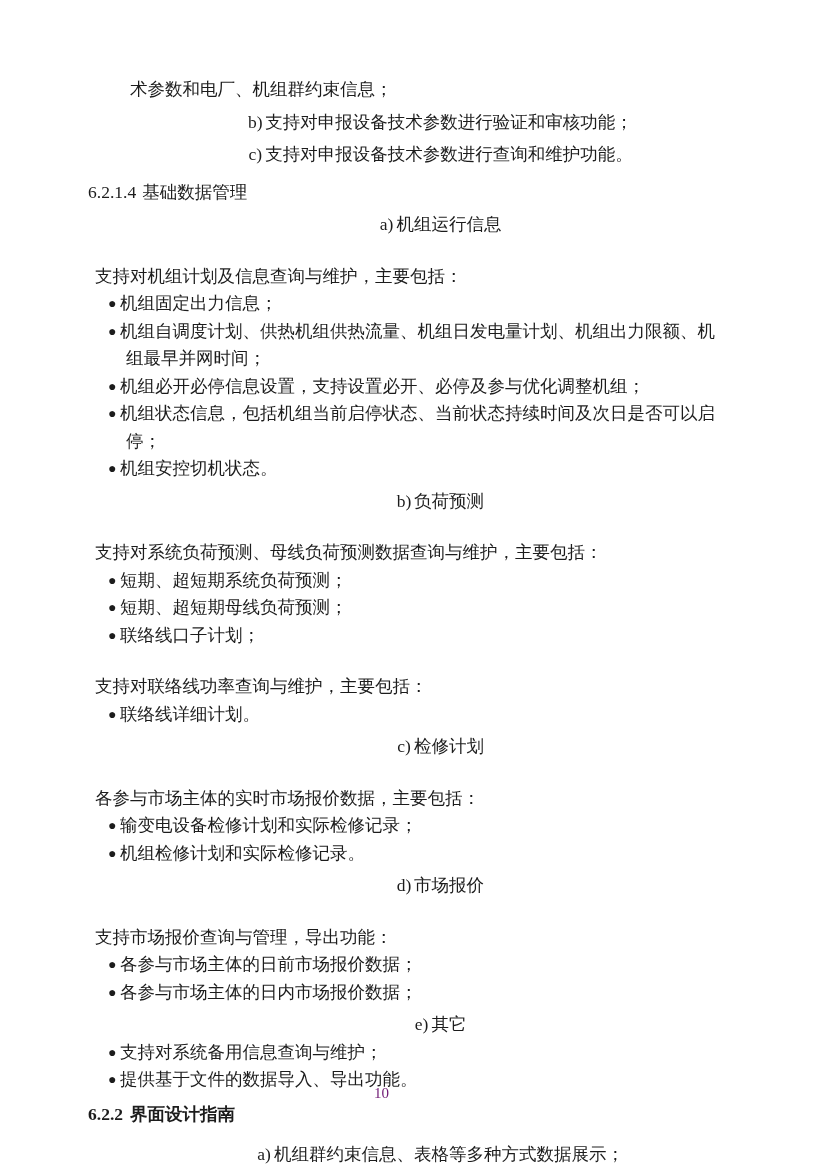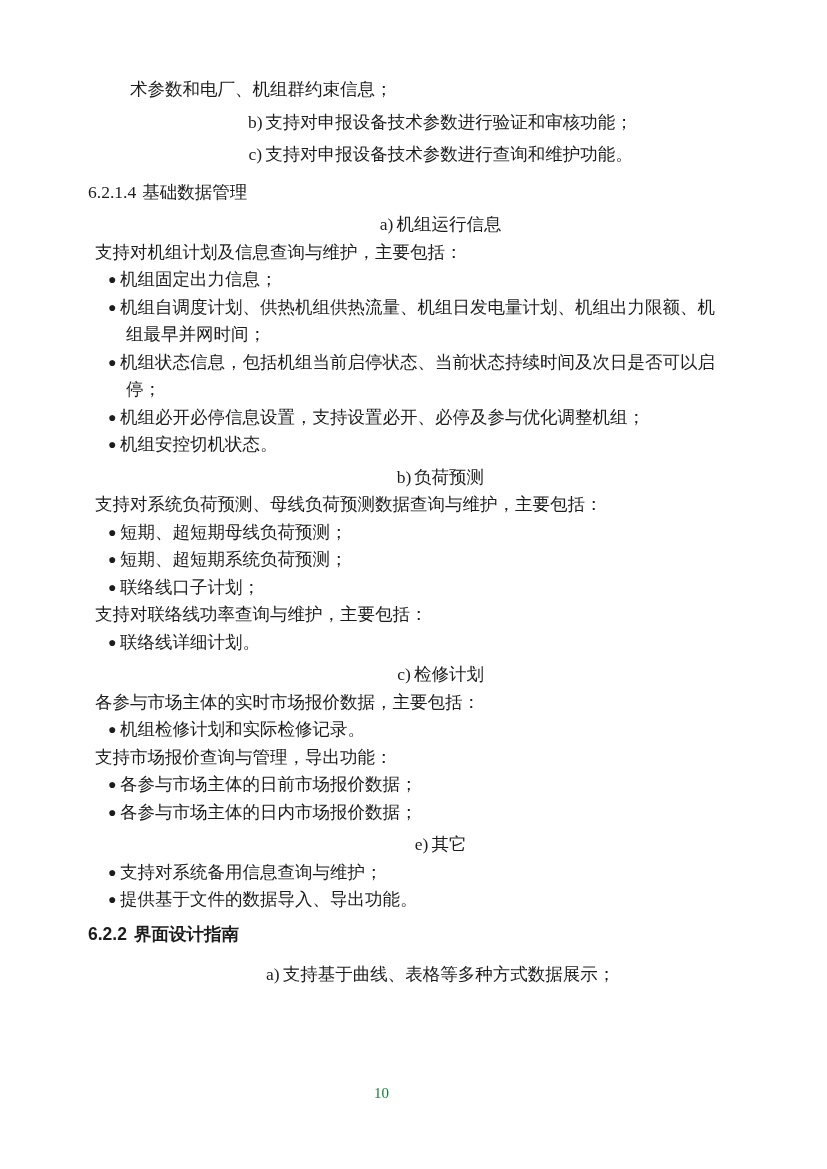--- a/index.html
+++ b/index.html
@@ -20,42 +20,42 @@
     font-size: 17.5px;
     line-height: 27.5px;
   }
   .line { white-space: normal; }
   
   .cont { margin-left: 42px; }
   
   .li { padding-left: 32px; text-indent: -20px; margin-top: 5px; text-align: center; }
   .li .lbl { display: inline-block; width: 20px; text-indent: 0; }
   
-  .lead { margin-left: 7px; }
+  .lead { margin-left: 7px; margin-top: 24px; }
   
   .bullet { padding-left: 38px; text-indent: -18px; }
   .bullet .blt {
     display: inline-block; width: 12px; text-indent: 0;
     font-size: 14px; vertical-align: 1px;
   }
   .bullet .btext { white-space: pre-wrap; }
   
   .h4 { margin-top: 10px; margin-bottom: 5px; }
   .h4 .ttl { margin-left: 6px; margin-top: 31px; }
   
   .h3 { margin-top: 7px; margin-bottom: 13px; font-weight: bold; }
-  .h3 .num { font-family: Liberation Sans, sans-serif; }
+  .h3 .num { font-family: Liberation Serif, serif; }
   .h3 .ttl { margin-left: 7px; font-family: Liberation Sans, sans-serif; }
   .page-number {
     position: absolute;
     left: 0; right: 0;
     top: 1085px;
     text-align: center;
     font-size: 15px;
-    color: #15803d;
+    color: #701a75;
   }
 </style>
 </head>
 <body>
 
 <div class="page">
   <div class="content">
 
     <div class="line cont"><span>术参数和电厂、机组群约束信息；</span></div>
 
@@ -67,62 +67,64 @@
 
     <div class="line li"><span class="lbl">a)</span><span>机组运行信息</span></div>
 
     <div class="line lead"><span>支持对机组计划及信息查询与维护，主要包括：</span></div>
 
     <div class="line bullet"><span class="blt">●</span><span class="btext">机组固定出力信息；</span></div>
 
     <div class="line bullet"><span class="blt">●</span><span class="btext">机组自调度计划、供热机组供热流量、机组日发电量计划、机组出力限额、机
 组最早并网时间；</span></div>
 
+    <div class="line bullet"><span class="blt">●</span><span class="btext">机组必开必停信息设置，支持设置必开、必停及参与优化调整机组；</span></div>
+
     <div class="line bullet"><span class="blt">●</span><span class="btext">机组状态信息，包括机组当前启停状态、当前状态持续时间及次日是否可以启
 停；</span></div>
-
-    <div class="line bullet"><span class="blt">●</span><span class="btext">机组必开必停信息设置，支持设置必开、必停及参与优化调整机组；</span></div>
 
     <div class="line bullet"><span class="blt">●</span><span class="btext">机组安控切机状态。</span></div>
 
     <div class="line li"><span class="lbl">b)</span><span>负荷预测</span></div>
 
     <div class="line lead"><span>支持对系统负荷预测、母线负荷预测数据查询与维护，主要包括：</span></div>
 
+    <div class="line bullet"><span class="blt">●</span><span class="btext">短期、超短期系统负荷预测；</span></div>
+
     <div class="line bullet"><span class="blt">●</span><span class="btext">短期、超短期母线负荷预测；</span></div>
-
-    <div class="line bullet"><span class="blt">●</span><span class="btext">短期、超短期系统负荷预测；</span></div>
 
     <div class="line bullet"><span class="blt">●</span><span class="btext">联络线口子计划；</span></div>
 
     <div class="line lead"><span>支持对联络线功率查询与维护，主要包括：</span></div>
 
     <div class="line bullet"><span class="blt">●</span><span class="btext">联络线详细计划。</span></div>
 
     <div class="line li"><span class="lbl">c)</span><span>检修计划</span></div>
 
     <div class="line lead"><span>各参与市场主体的实时市场报价数据，主要包括：</span></div>
 
+    <div class="line bullet"><span class="blt">●</span><span class="btext">输变电设备检修计划和实际检修记录；</span></div>
 
     <div class="line bullet"><span class="blt">●</span><span class="btext">机组检修计划和实际检修记录。</span></div>
 
+    <div class="line li"><span class="lbl">d)</span><span>市场报价</span></div>
 
     <div class="line lead"><span>支持市场报价查询与管理，导出功能：</span></div>
 
     <div class="line bullet"><span class="blt">●</span><span class="btext">各参与市场主体的日前市场报价数据；</span></div>
 
     <div class="line bullet"><span class="blt">●</span><span class="btext">各参与市场主体的日内市场报价数据；</span></div>
 
 
     <div class="line li"><span class="lbl">e)</span><span>其它</span></div>
 
     <div class="line bullet"><span class="blt">●</span><span class="btext">支持对系统备用信息查询与维护；</span></div>
 
     <div class="line bullet"><span class="blt">●</span><span class="btext">提供基于文件的数据导入、导出功能。</span></div>
 
     <div class="line h3"><span class="num">6.2.2</span><span class="ttl">界面设计指南</span></div>
 
-    <div class="line li"><span class="lbl">a)</span><span>支持基于曲线、表格等多种方式数据展示；</span></div>
+    <div class="line li"><span class="lbl">a)</span><span>机组群约束信息、表格等多种方式数据展示；</span></div>
 
   </div>
 
   <div class="page-number">10</div>
 </div>
 
 </body></html>

